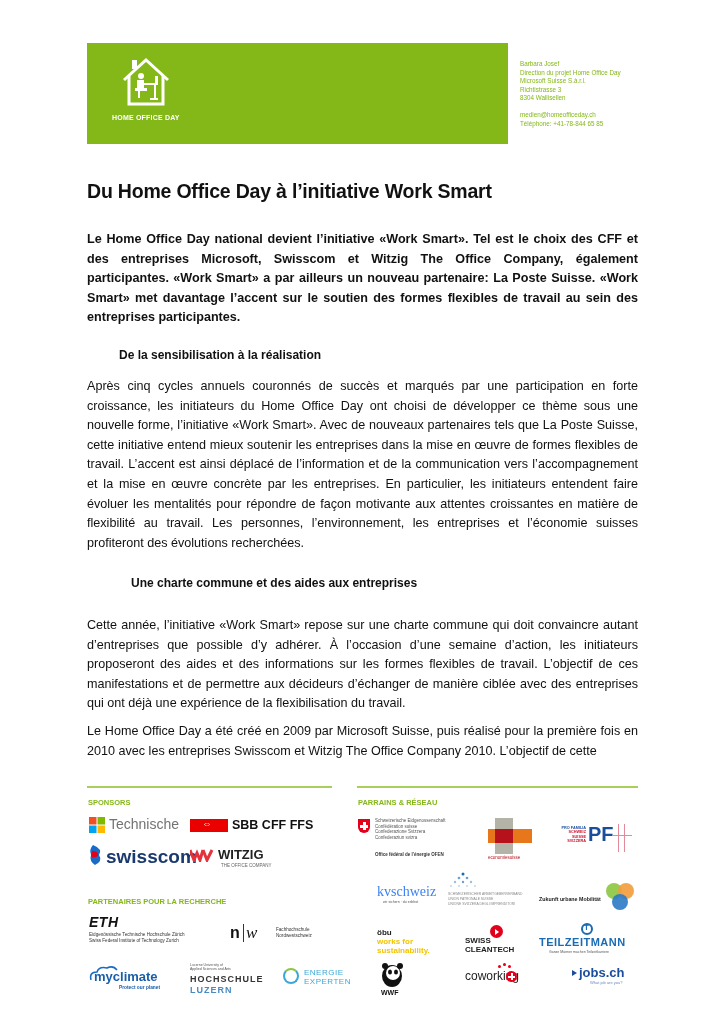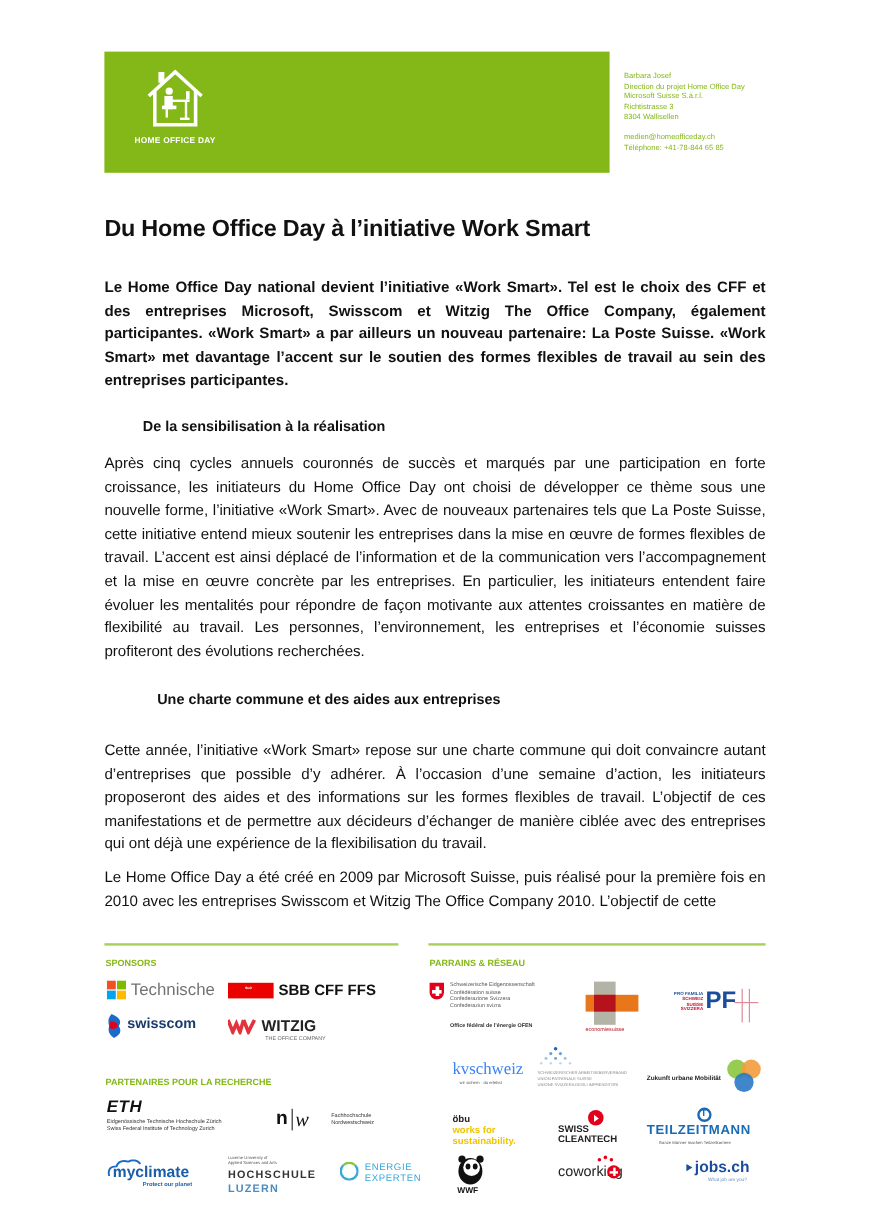--- a/index.html
+++ b/index.html
@@ -96,21 +96,21 @@
   <div style="position:absolute;left:0;top:0;width:38px;height:13px;background:#eb0000;">
     <span style="position:absolute;left:12px;top:-1px;color:#fff;font-size:10px;font-weight:bold;">⇔</span>
   </div>
   <span style="position:absolute;left:42px;top:-1px;font-size:12.5px;font-weight:bold;white-space:nowrap;">SBB CFF FFS</span>
 </div>
 <div class="lg" style="left:89px;top:845px;">
   <svg width="14" height="20" viewBox="0 0 14 20" style="position:absolute;left:0;top:0;">
     <path d="M4,0 Q14,4 10,10 Q14,16 6,20 Q0,16 2,10 Q0,4 4,0 Z" fill="#1a6bc8"></path>
     <path d="M3,6 Q10,6 9,11 Q4,14 2,11 Z" fill="#e3001b"></path>
   </svg>
-  <span style="position:absolute;left:17px;top:1px;font-size:12px;font-weight:bold;color:#1a3a6e;white-space:nowrap;">swisscom</span>
+  <span style="position:absolute;left:17px;top:1px;font-size:19px;font-weight:bold;color:#1a3a6e;white-space:nowrap;">swisscom</span>
 </div>
 <div class="lg" style="left:190px;top:848px;">
   <svg width="24" height="14" viewBox="0 0 24 14" style="position:absolute;left:0;top:0;">
     <path d="M0,2 L4,12 L7,5 L10,12 L13,2" fill="none" stroke="#e3323b" stroke-width="3"></path>
     <path d="M13,2 L17,12 L22,2" fill="none" stroke="#e3323b" stroke-width="3"></path>
   </svg>
   <span style="position:absolute;left:28px;top:-1px;font-size:13px;font-weight:bold;color:#222;">WITZIG</span>
   <span style="position:absolute;left:31px;top:15px;font-size:4.5px;color:#666;white-space:nowrap;">THE OFFICE COMPANY</span>
 </div>
 

